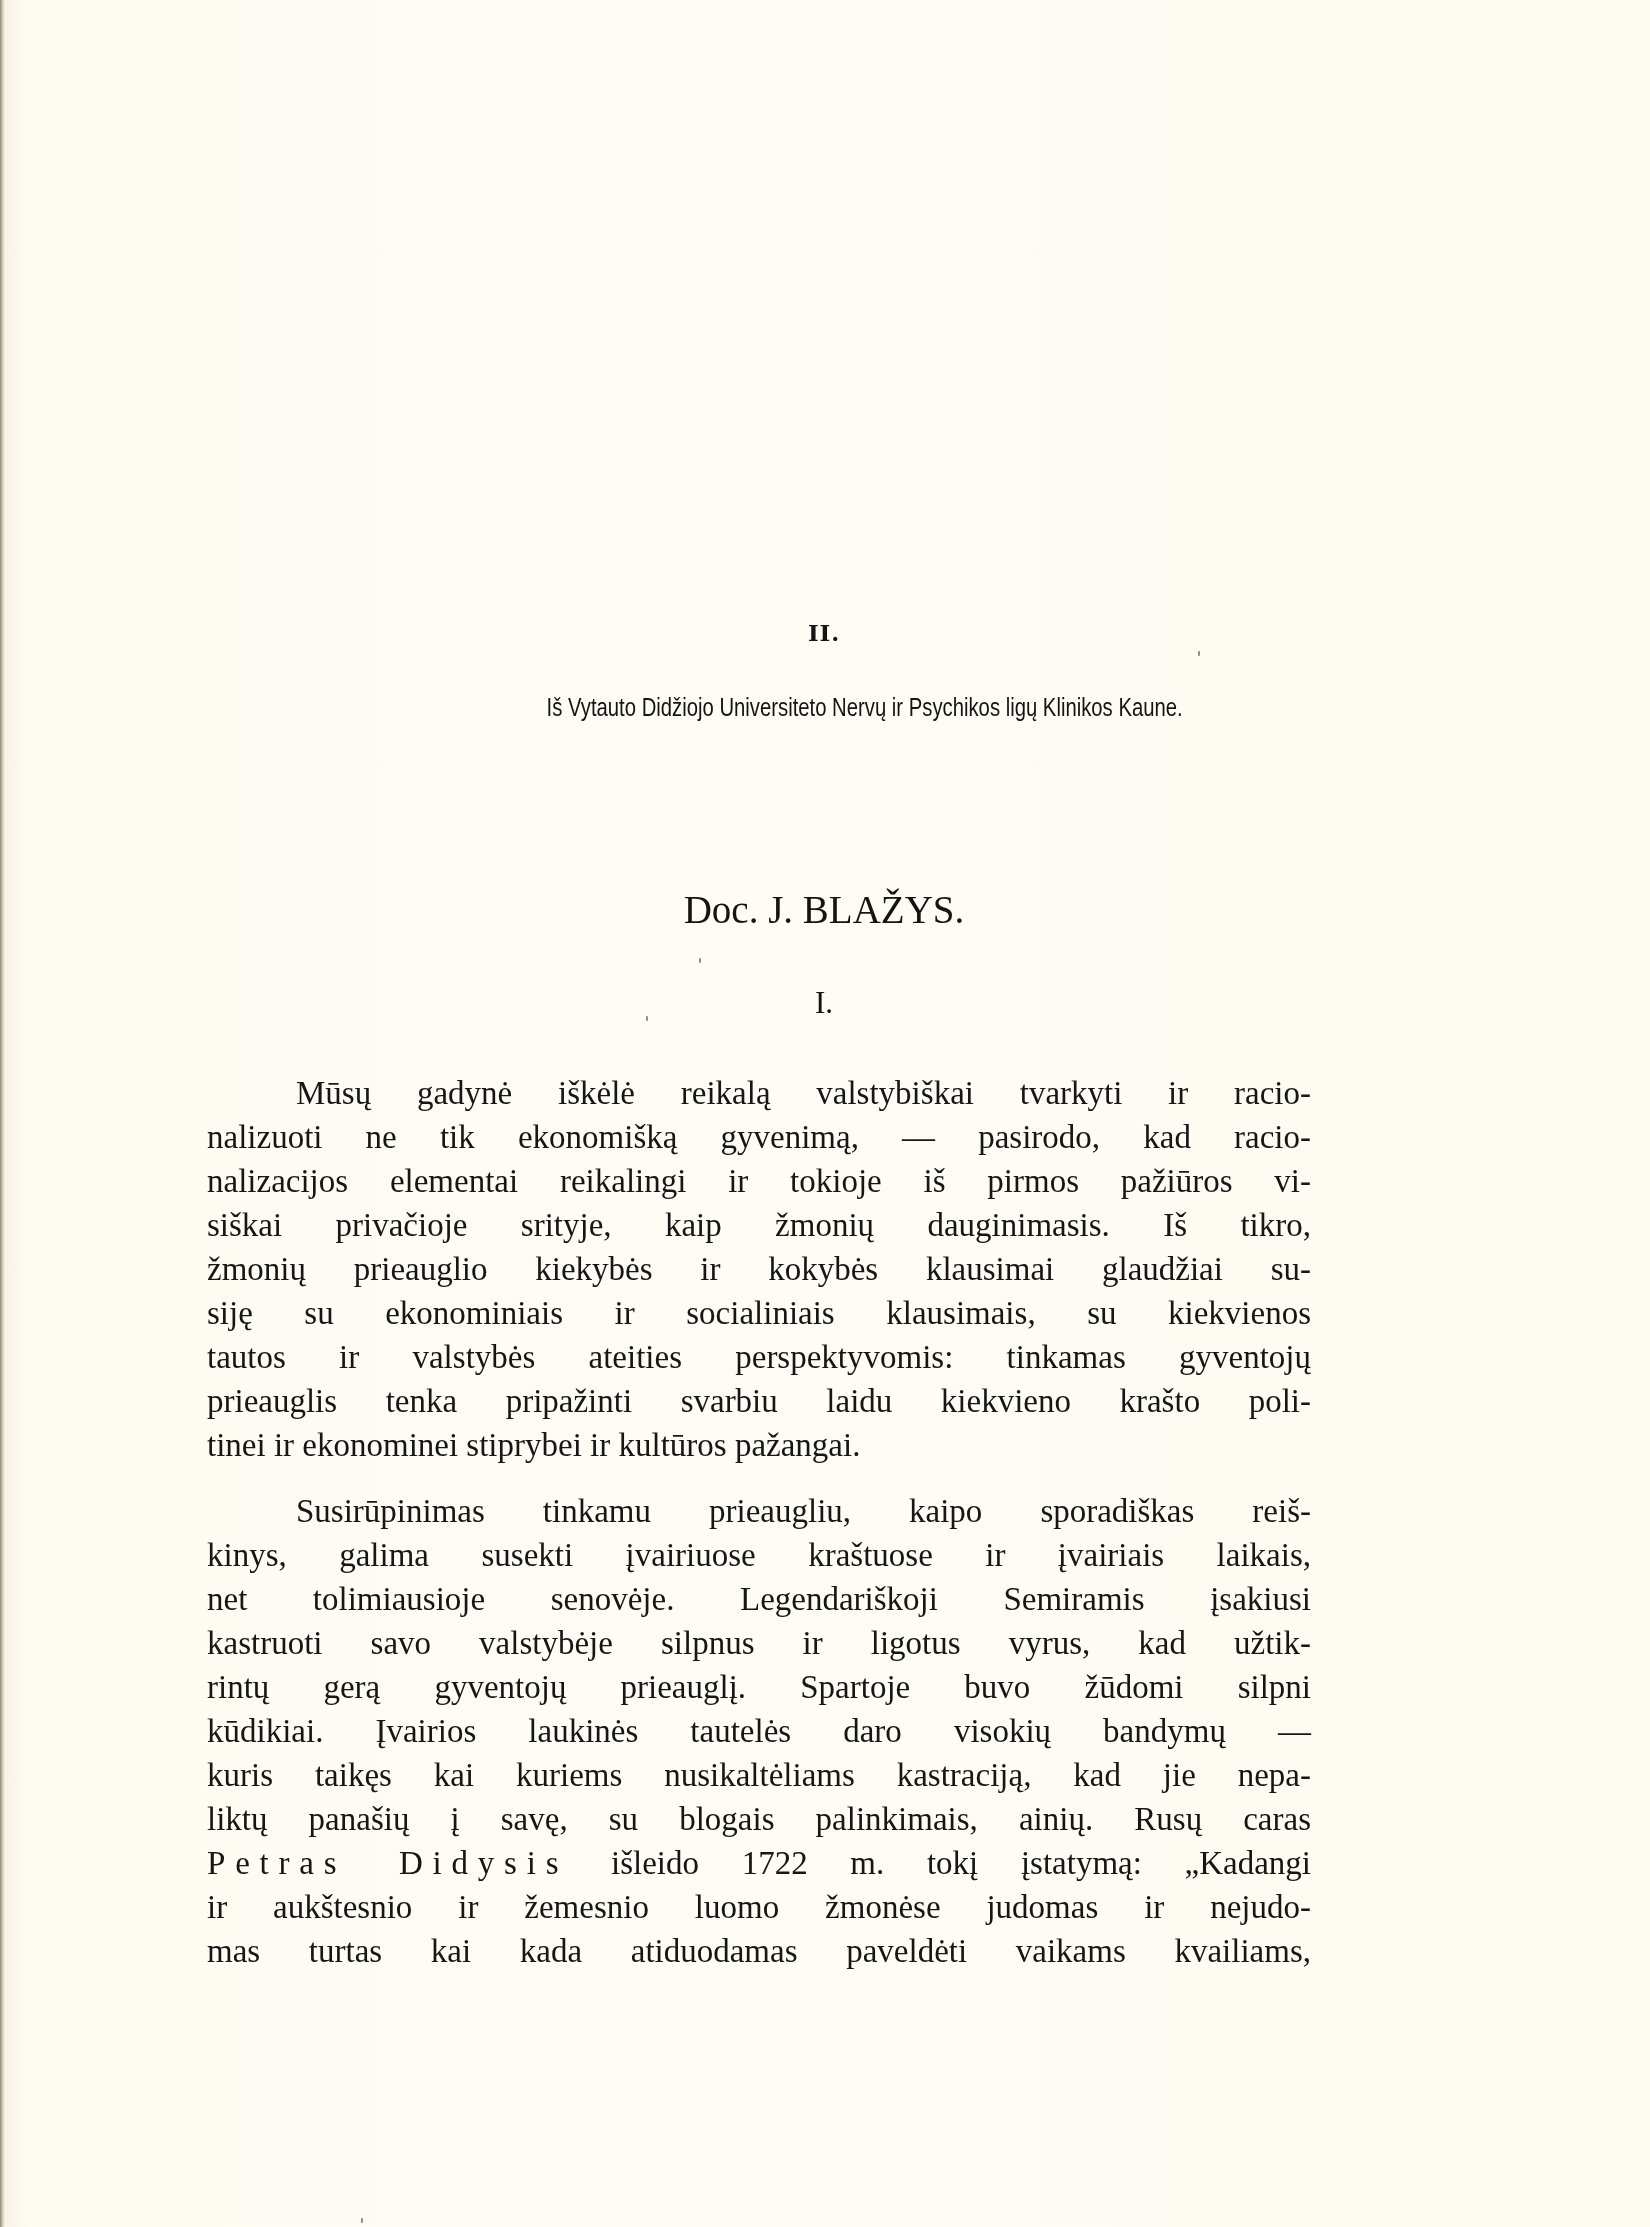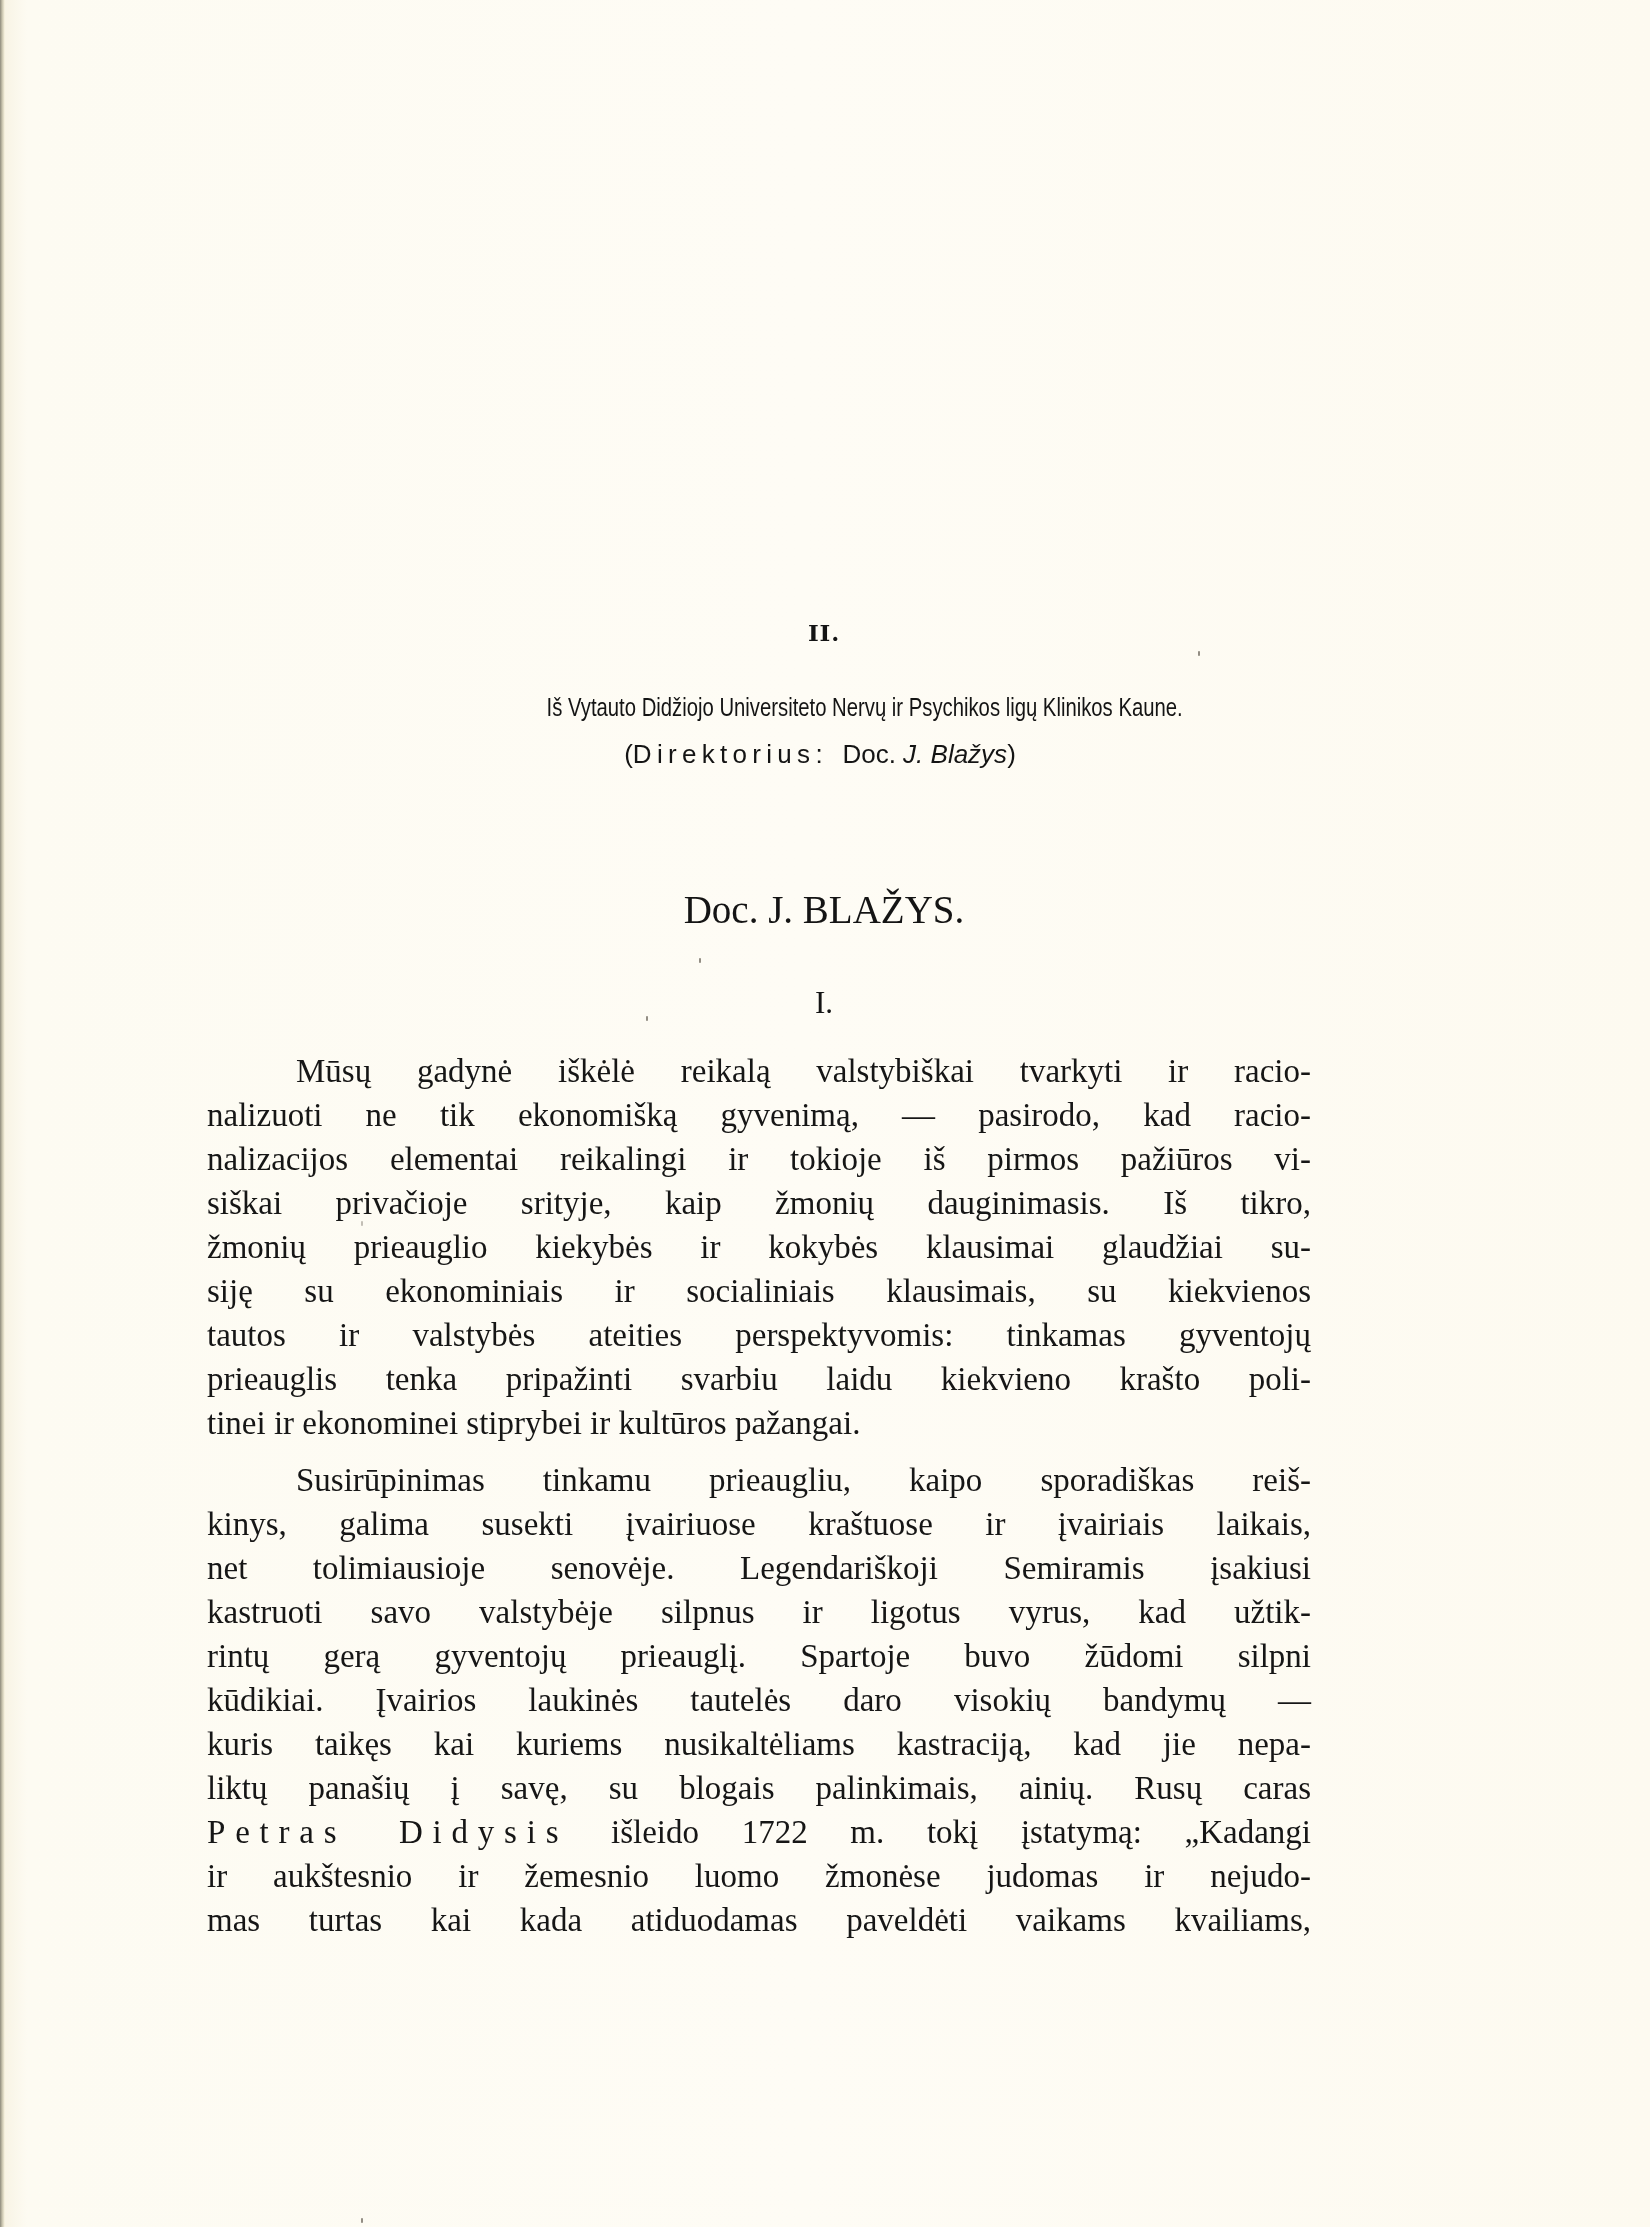--- a/index.html
+++ b/index.html
@@ -124,20 +124,21 @@
       text-align: justify;
       text-align-last: justify;
       white-space: nowrap;
       overflow: visible;
     }
     .line.last {
       text-align-last: left;
     }
     .line.indent {
       padding-left: 89px;
+      margin-top: 22px;
     }
     .line .tracked {
       letter-spacing: 9.8px;
     }
     .speck {
       position: absolute;
       width: 2.2px;
       height: 4.5px;
       background: #3a3328;
       border-radius: 0.9px;
@@ -147,21 +148,20 @@
 </head>
 <body>
 
 <div class="page">
   <div class="binding-edge"></div>
 
   <div class="section-numeral">II.</div>
 
   <div class="affiliation">Iš Vytauto Didžiojo Universiteto Nervų ir Psychikos ligų Klinikos Kaune.</div>
 
-  <div class="director">(<span class="spaced">Direktorius:</span>&nbsp; <span>Doc.</span> <span class="ital">J. Blažys</span>)</div>
 
 
   <div class="author">Doc. J. BLAŽYS.</div>
 
   <div class="subsection">I.</div>
 
   <div class="body-text">
     <p class="paragraph">
       <span class="line indent">Mūsų gadynė iškėlė reikalą valstybiškai tvarkyti ir racio-</span>
       <span class="line">nalizuoti ne tik ekonomišką gyvenimą, — pasirodo, kad racio-</span>

